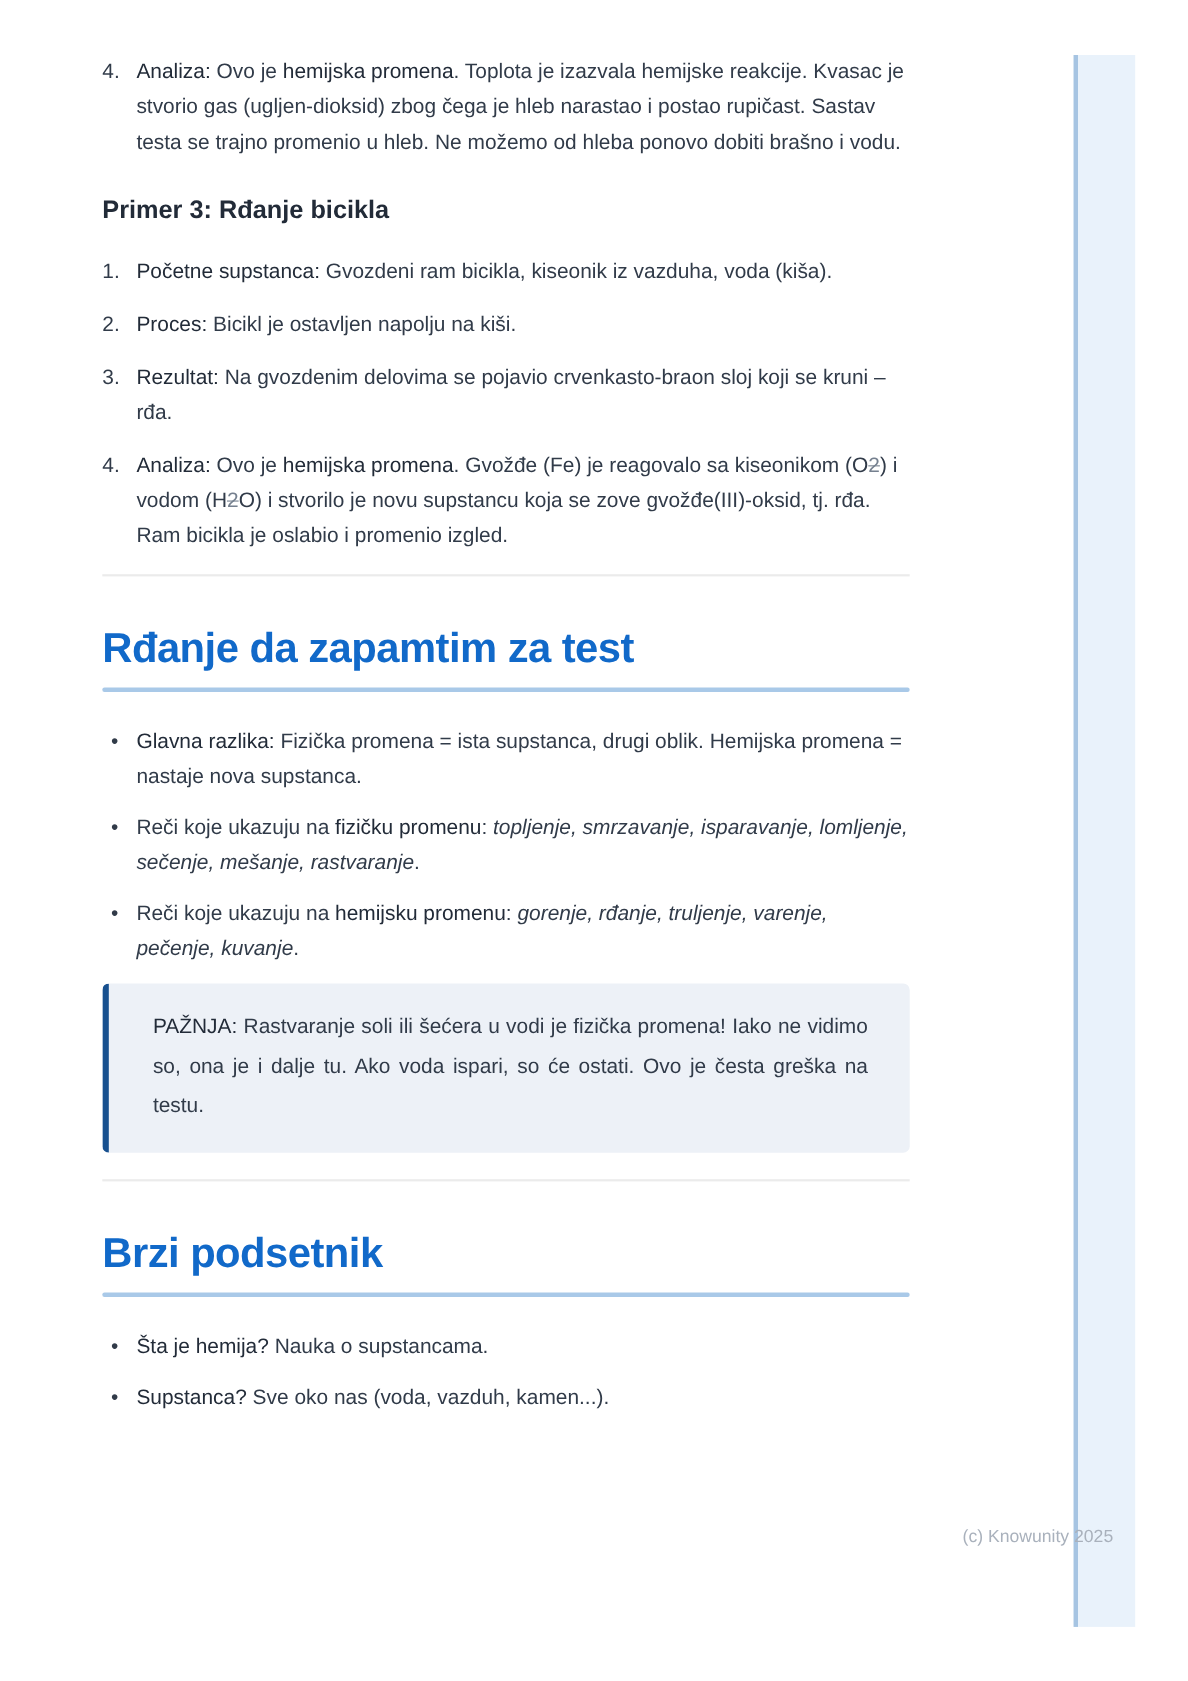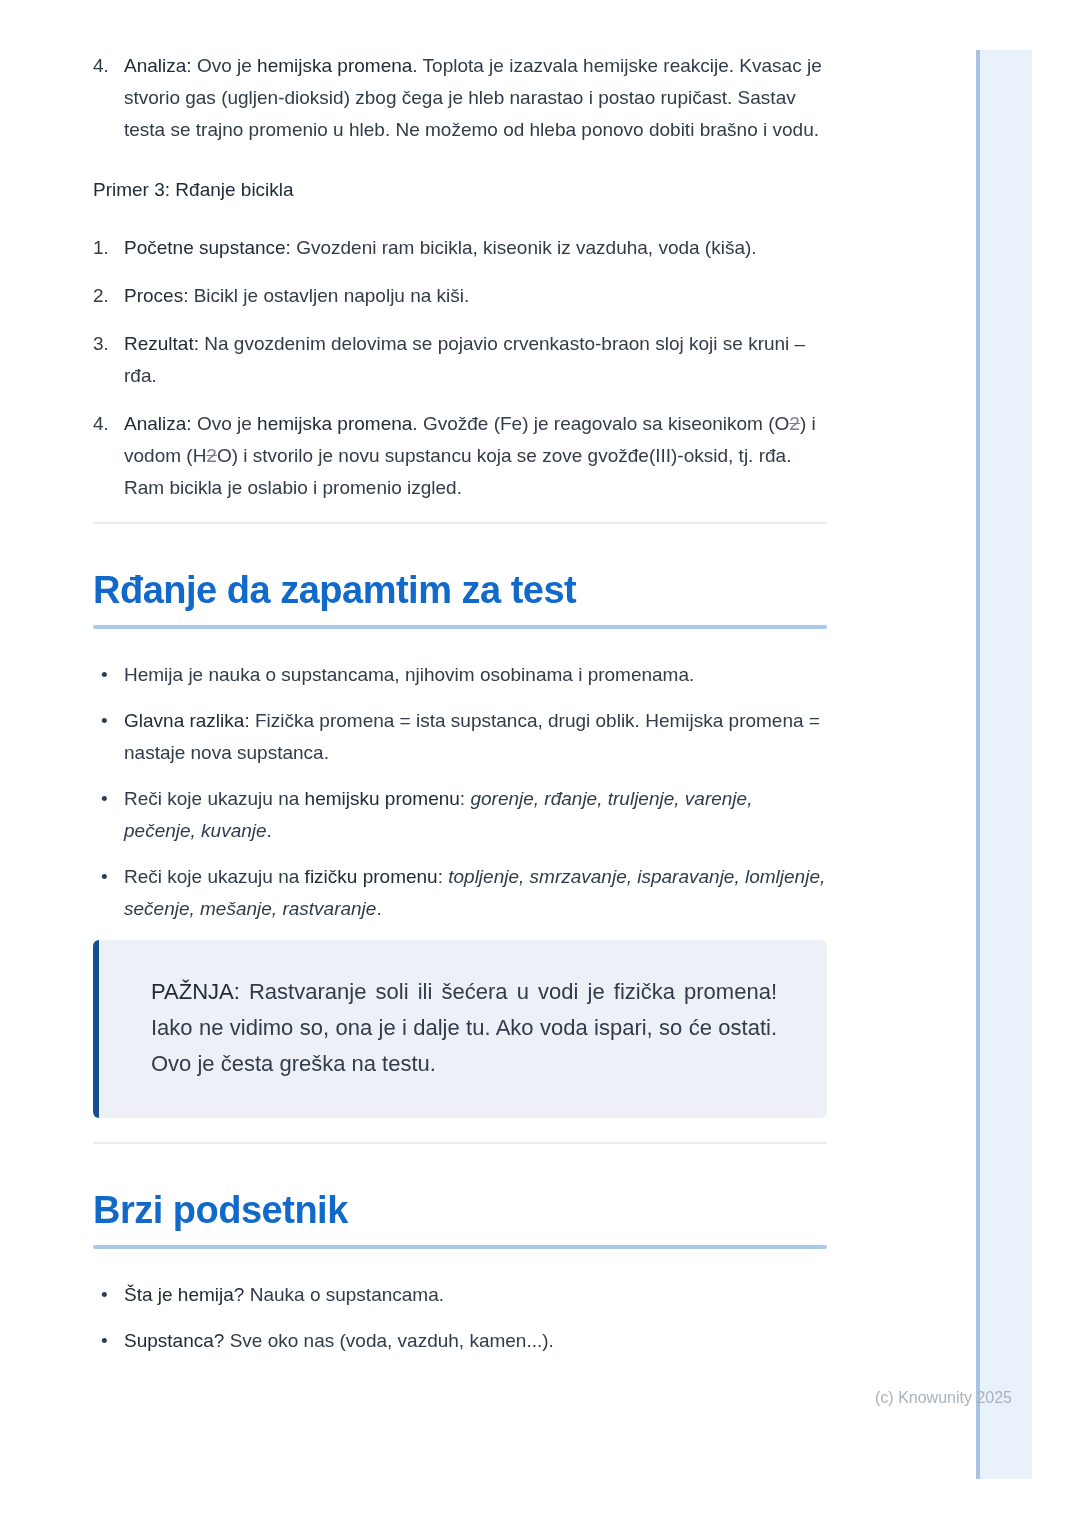--- a/index.html
+++ b/index.html
@@ -23,41 +23,41 @@
   .intro-list .li{margin-bottom:28px;}
   .steps-list{margin-bottom:0;}
   .bullets .li{margin-bottom:14px;}
   
   .seg{white-space:pre-wrap;}
   .seg.b{font-weight:400;color:var(--bold-text,#222b38);}
   .seg.i{font-style:italic;}
   .seg.s{color:var(--strike-gray,#75808f);text-decoration:line-through;}
   
   .sub-heading{
-    margin:0 0 26px 0;font-weight:400;font-size:19px;line-height:32px;
+    margin:0 0 26px 0;font-weight:700;font-size:23px;line-height:32px;
     color:var(--bold-text,#222b38);
   }
   
   .divider{height:2px;background:var(--divider,#ebebeb);border:none;margin:18px 0 0 0;}
   .divider.before-quick{margin-top:24px;}
   
   .h2{
     margin:44px 0 0 0;font-size:38px;line-height:44px;font-weight:700;
     color:var(--heading-blue,#1169c9);letter-spacing:-0.5px;
   }
   .h2-rule{height:4px;background:var(--underline-blue,#a9c9e8);margin:13px 0 30px 0;border-radius:2px;}
   
   .callout{
     margin-top:15px;
     background:var(--callout-bg,#edf1f7);
     border-left:6px solid var(--callout-border,#17508f);
     border-radius:6px;
     padding:22px 38px 24px 40px;
   }
-  .callout-text{margin:12px;font-size:22px;line-height:36px;text-align:justify;}
+  .callout-text{margin:0;font-size:19px;line-height:36px;text-align:justify;}
   
   .edge-bar{
     position:absolute;left:976px;top:50px;width:52px;height:1429px;
     background:var(--sidebar-fill,#e9f2fb);
     border-left:4px solid var(--sidebar-line,#a6c4e2);
     z-index:1;
   }
   
   .footer{
     position:absolute;top:1389px;right:68px;z-index:2;
@@ -78,21 +78,21 @@
         <span class="li-text"><span class="seg b">Analiza:</span><span class="seg n"> Ovo je </span><span class="seg b">hemijska promena</span><span class="seg n">. Toplota je izazvala hemijske reakcije. Kvasac je stvorio gas (ugljen-dioksid) zbog čega je hleb narastao i postao rupičast. Sastav testa se trajno promenio u hleb. Ne možemo od hleba ponovo dobiti brašno i vodu.</span></span>
       </div>
     </div>
 
   <p class="sub-heading">Primer 3: Rđanje bicikla</p>
 
   <div class="num-list steps-list">
 
       <div class="li">
         <span class="li-num">1.</span>
-        <span class="li-text"><span class="seg b">Početne supstance:</span><span class="seg n"> Gvozdeni ram bicikla, kiseonik iz vazduha, voda (kiša).</span></span>
+        <span class="li-text"><span class="seg b">Početne supstanca:</span><span class="seg n"> Gvozdeni ram bicikla, kiseonik iz vazduha, voda (kiša).</span></span>
       </div>
 
       <div class="li">
         <span class="li-num">2.</span>
         <span class="li-text"><span class="seg b">Proces:</span><span class="seg n"> Bicikl je ostavljen napolju na kiši.</span></span>
       </div>
 
       <div class="li">
         <span class="li-num">3.</span>
         <span class="li-text"><span class="seg b">Rezultat:</span><span class="seg n"> Na gvozdenim delovima se pojavio crvenkasto-braon sloj koji se kruni – rđa.</span></span>
@@ -104,38 +104,34 @@
       </div>
     </div>
 
   <div class="divider"></div>
 
   <h2 class="h2">Rđanje da zapamtim za test</h2>
   <div class="h2-rule"></div>
 
   <div class="bullets">
 
-      <div class="li">
-        <span class="li-dot"></span>
-        <span class="li-text"><span class="seg n">Hemija je nauka o supstancama, njihovim osobinama i promenama.</span></span>
-      </div>
 
       <div class="li">
         <span class="li-dot"></span>
         <span class="li-text"><span class="seg b">Glavna razlika:</span><span class="seg n"> Fizička promena = ista supstanca, drugi oblik. Hemijska promena = nastaje nova supstanca.</span></span>
       </div>
 
       <div class="li">
         <span class="li-dot"></span>
-        <span class="li-text"><span class="seg n">Reči koje ukazuju na </span><span class="seg b">hemijsku promenu</span><span class="seg n">: </span><span class="seg i">gorenje, rđanje, truljenje, varenje, pečenje, kuvanje</span><span class="seg n">.</span></span>
+        <span class="li-text"><span class="seg n">Reči koje ukazuju na </span><span class="seg b">fizičku promenu</span><span class="seg n">: </span><span class="seg i">topljenje, smrzavanje, isparavanje, lomljenje, sečenje, mešanje, rastvaranje</span><span class="seg n">.</span></span>
       </div>
 
       <div class="li">
         <span class="li-dot"></span>
-        <span class="li-text"><span class="seg n">Reči koje ukazuju na </span><span class="seg b">fizičku promenu</span><span class="seg n">: </span><span class="seg i">topljenje, smrzavanje, isparavanje, lomljenje, sečenje, mešanje, rastvaranje</span><span class="seg n">.</span></span>
+        <span class="li-text"><span class="seg n">Reči koje ukazuju na </span><span class="seg b">hemijsku promenu</span><span class="seg n">: </span><span class="seg i">gorenje, rđanje, truljenje, varenje, pečenje, kuvanje</span><span class="seg n">.</span></span>
       </div>
 
     </div>
 
   <div class="callout">
     <p class="callout-text"><span class="seg b">PAŽNJA:</span><span class="seg n"> Rastvaranje soli ili šećera u vodi je fizička promena! Iako ne vidimo so, ona je i dalje tu. Ako voda ispari, so će ostati. Ovo je česta greška na testu.</span></p>
   </div>
 
   <div class="divider before-quick"></div>
 

